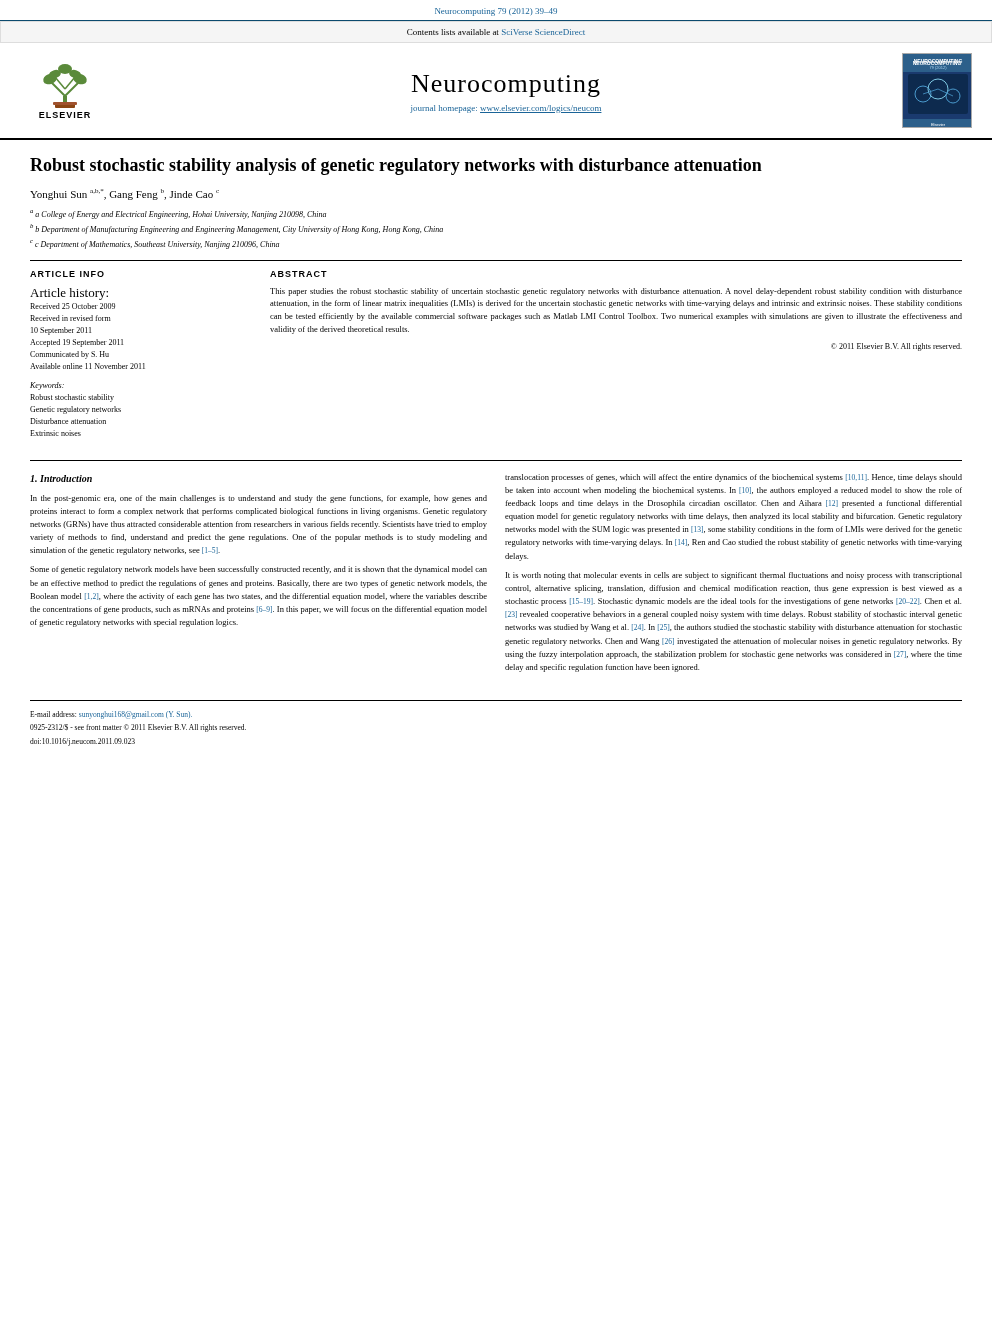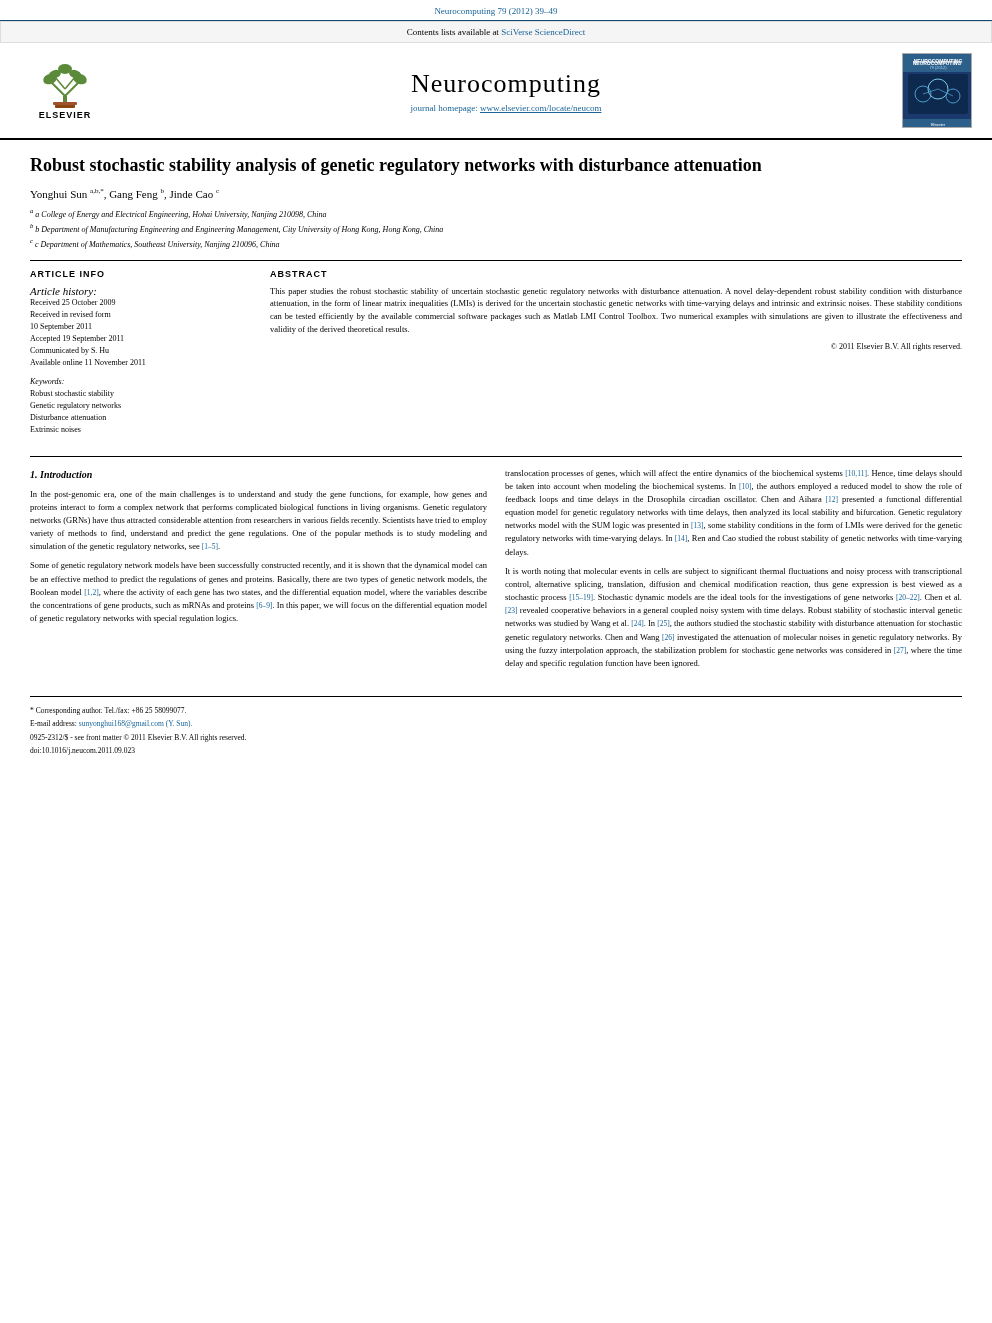--- a/index.html
+++ b/index.html
@@ -105,22 +105,21 @@
       font-size: 9px;
       font-weight: bold;
       letter-spacing: 1px;
       margin-bottom: 6px;
       font-family: Arial, sans-serif;
     }
     .article-info .info-section {
       margin-bottom: 8px;
     }
     .article-info .info-label {
-      font-style: italic;
-      font-size: 11px;
+      font-size: 13px;
     }
     .article-info .info-dates {
       font-size: 8px;
       line-height: 1.5;
     }
     .article-info .keywords-label {
       font-style: italic;
       font-size: 8px;
       margin-bottom: 2px;
     }
@@ -285,21 +284,21 @@
       <rect x="30" y="43" width="20" height="4" rx="1" fill="#8B4513"></rect>
       <rect x="28" y="41" width="24" height="3" rx="1" fill="#a0522d"></rect>
     </svg>
     <div class="elsevier-text">ELSEVIER</div>
   </div>
 
   <div class="journal-title-block">
     <div class="journal-title">Neurocomputing</div>
     <div class="journal-homepage">
       <span>journal homepage: </span>
-      <a href="#">www.elsevier.com/locate/neucom</a>
+      <a href="#">www.elsevier.com/logics/neucom</a>
     </div>
   </div>
 
   <div class="cover-img">
     <svg width="70" height="75" viewBox="0 0 70 75">
       <rect width="70" height="75" fill="#1a3a6e"></rect>
       <rect x="0" y="0" width="70" height="18" fill="#2c5f8a"></rect>
       <text x="35" y="9" text-anchor="middle" fill="#fff" font-size="5" font-family="Arial" font-weight="bold">NEUROCOMPUTING</text>
       <text x="35" y="15" text-anchor="middle" fill="#aad4f0" font-size="4" font-family="Arial">79 (2012)</text>
       <rect x="5" y="20" width="60" height="40" fill="#0d2a4e" rx="2"></rect>
@@ -389,23 +388,20 @@
 
       <div class="body-text">
         It is worth noting that molecular events in cells are subject to significant thermal fluctuations and noisy process with transcriptional control, alternative splicing, translation, diffusion and chemical modification reaction, thus gene expression is best viewed as a stochastic process <span class="ref">[15–19]</span>. Stochastic dynamic models are the ideal tools for the investigations of gene networks <span class="ref">[20–22]</span>. Chen et al. <span class="ref">[23]</span> revealed cooperative behaviors in a general coupled noisy system with time delays. Robust stability of stochastic interval genetic networks was studied by Wang et al. <span class="ref">[24]</span>. In <span class="ref">[25]</span>, the authors studied the stochastic stability with disturbance attenuation for stochastic genetic regulatory networks. Chen and Wang <span class="ref">[26]</span> investigated the attenuation of molecular noises in genetic regulatory networks. By using the fuzzy interpolation approach, the stabilization problem for stochastic gene networks was considered in <span class="ref">[27]</span>, where the time delay and specific regulation function have been ignored.
       </div>
 
     </div>
   </div>
 
   <div class="footer-section">
     <div class="footnote">
-      <span>* Corresponding author. Tel./fax: +86 25 58099077.</span>
-    </div>
-    <div class="footnote">
       <span>E-mail address: </span>
       <a href="#">sunyonghui168@gmail.com (Y. Sun).</a>
     </div>
     <div class="footnote">0925-2312/$ - see front matter © 2011 Elsevier B.V. All rights reserved.</div>
     <div class="footnote">doi:10.1016/j.neucom.2011.09.023</div>
   </div>
 
 </div>
 
 </body></html>

